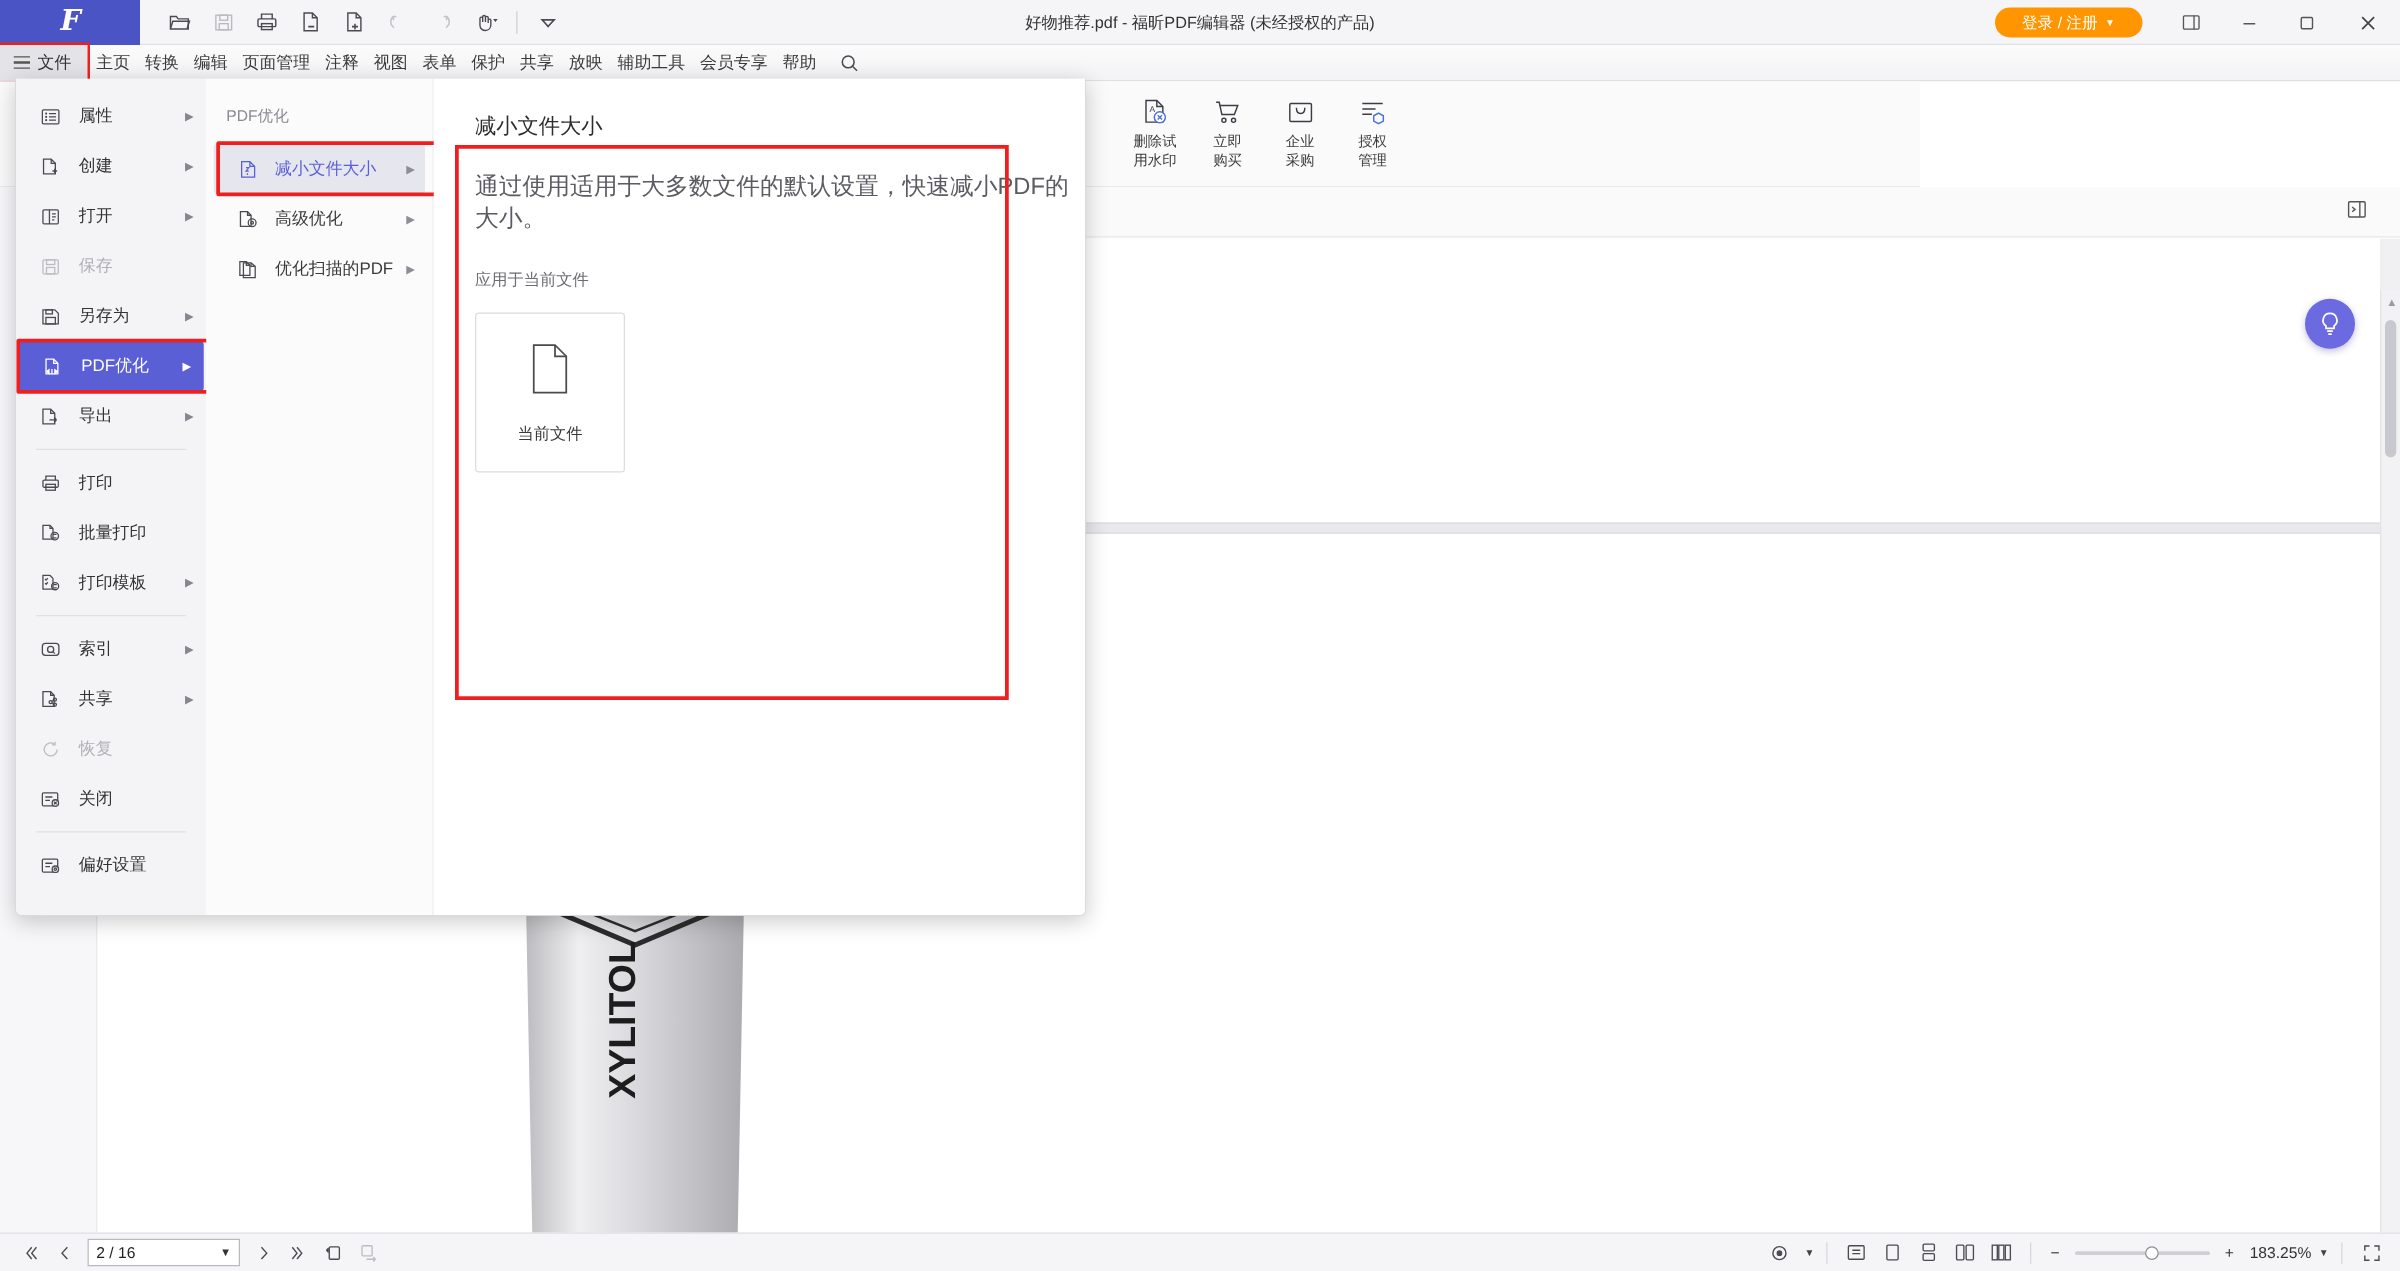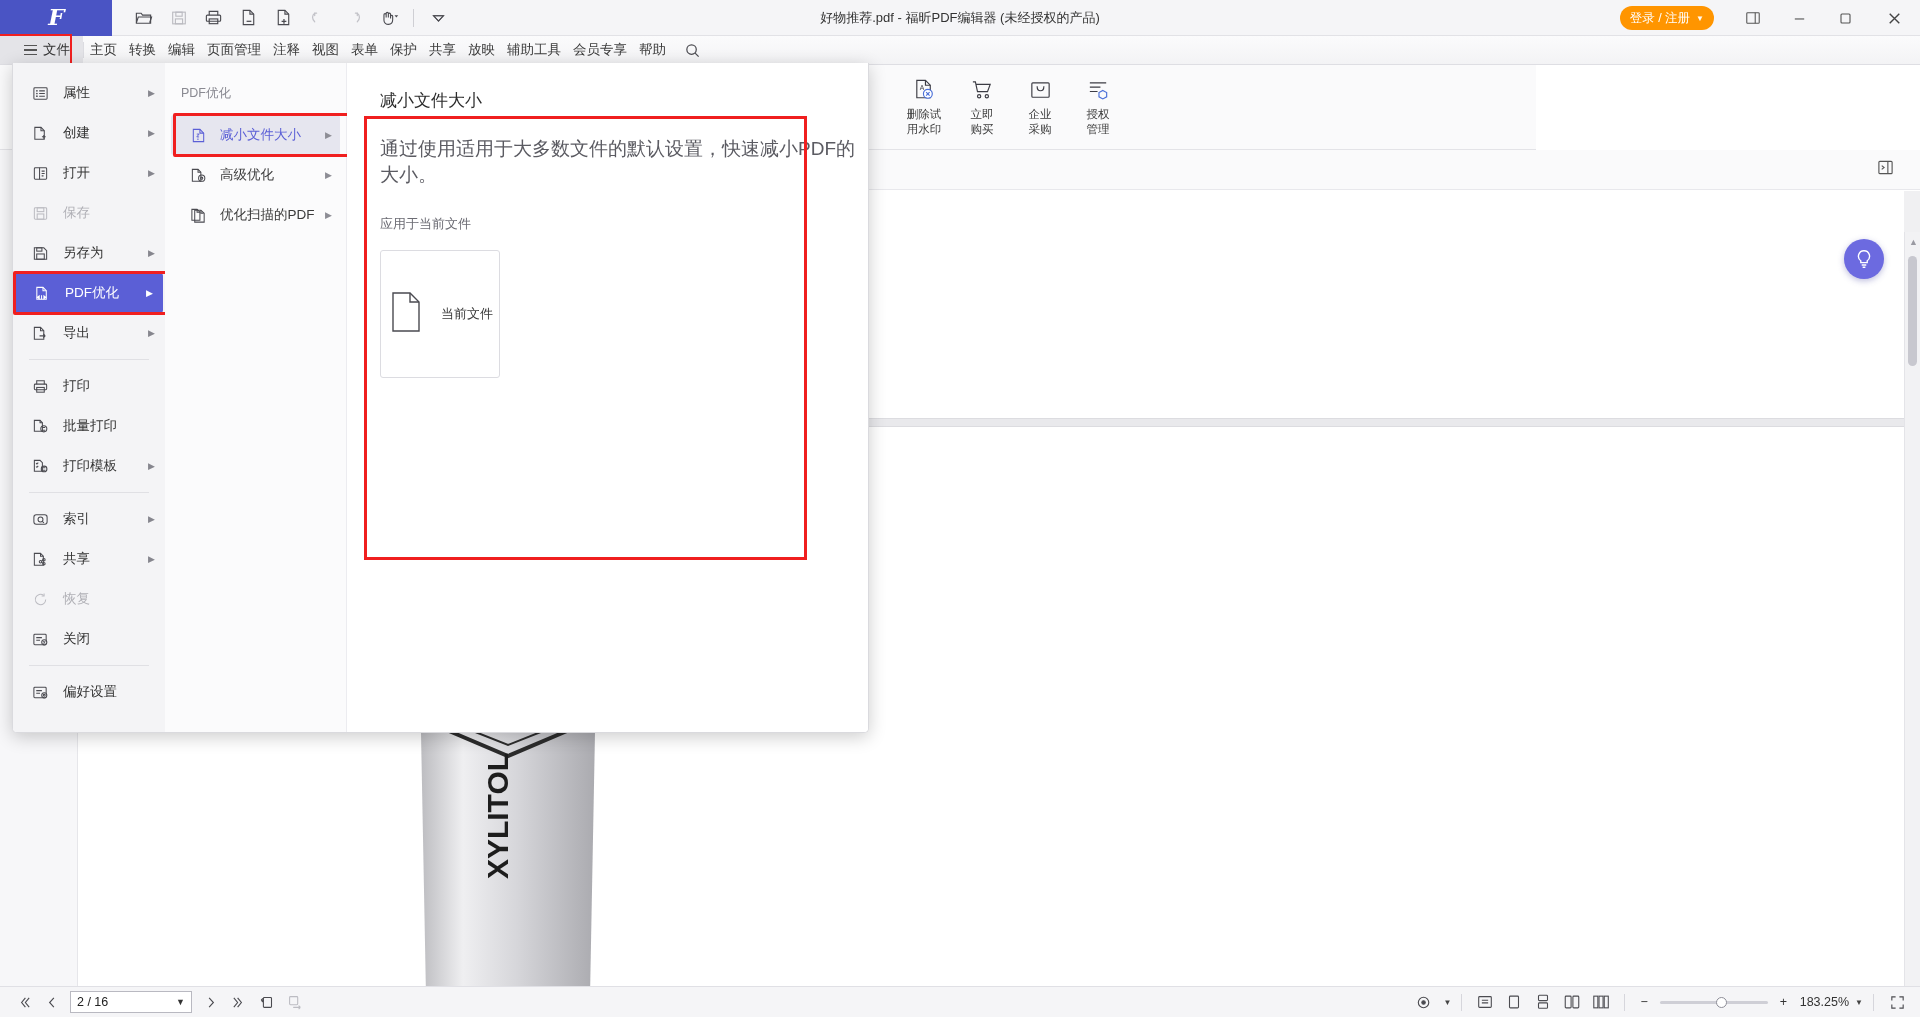--- a/index.html
+++ b/index.html
@@ -41,41 +41,41 @@
     position: absolute; left: 0; right: 0; top: 0; height: 36px;
     display: flex; align-items: center; justify-content: center;
     font-size: 13px; color: #333; pointer-events: none;
   }
   .tb-right {
     position: absolute; right: 0; top: 0; height: 36px;
     display: flex; align-items: center; gap: 0;
   }
   .login-pill {
     background: #ff9500; color: #fff; font-size: 12.5px;
-    height: 24px; border-radius: 12px; padding: 0 10px;
+    height: 24px; border-radius: 12px; padding: 0 22px;
     display: flex; align-items: center; gap: 6px; margin-right: 16px;
   }
   .login-pill .caret { font-size: 8px; opacity: .95; }
   .win-btn {
     width: 46px; height: 36px; display: flex; align-items: center; justify-content: center;
     color: #555;
   }
   .win-btn.close-btn { width: 52px; }
 
   
   .menubar {
     position: absolute; left: 0; top: 36px; width: 1920px; height: 29px;
     background: linear-gradient(#fbfbfc, #f3f3f5);
     border-bottom: 1px solid #dedee3;
     display: flex; align-items: stretch;
   }
   .menu-file {
     position: relative;
     display: flex; align-items: center; gap: 6px;
-    padding: 0 13px 0 24px;
+    padding: 0 13px 0 11px;
     background: #e4e4e8;
     font-size: 13.5px; color: #333;
   }
   .hamburger { display: inline-flex; flex-direction: column; gap: 3px; width: 13px; }
   .hamburger i { display:block; height: 1.6px; background: #555; width: 100%; }
   .menu-file-hl {
     position: absolute; left: -2px; top: -2px; width: 74px; height: 33px;
     border: 2.5px solid #f01f1f; pointer-events: none;
   }
   .menu-sep { width: 1px; background: #dcdce1; margin: 6px 0; }
@@ -237,21 +237,21 @@
     border: 3px solid #f01f1f; border-radius: 2px; pointer-events: none;
   }
 
   
   .fly-col3 { flex: 1; background: #ffffff; padding: 26px 0 0 33px; position: relative; }
   .panel-title { font-size: 17px; color: #2c2c2c; margin-bottom: 24px; }
   .panel-desc { font-size: 19px; color: #5b5b62; margin-bottom: 27px; }
   .panel-sub { font-size: 13px; color: #6c6c74; margin-bottom: 17px; }
   .tile {
     width: 120px; height: 128px; border: 1px solid #dcdce1; border-radius: 3px;
-    display: flex; flex-direction: row; align-items: center; justify-content: center;
+    display: flex; flex-direction: column; align-items: center; justify-content: center;
     gap: 16px; background: #fff;
   }
   .tile .t-label { font-size: 13px; color: #3a3a3a; }
   .content-hl {
     position: absolute; left: 17px; top: 53px; width: 443px; height: 444px;
     border: 3px solid #f01f1f; pointer-events: none;
   }
 </style>
 </head>
 <body>

